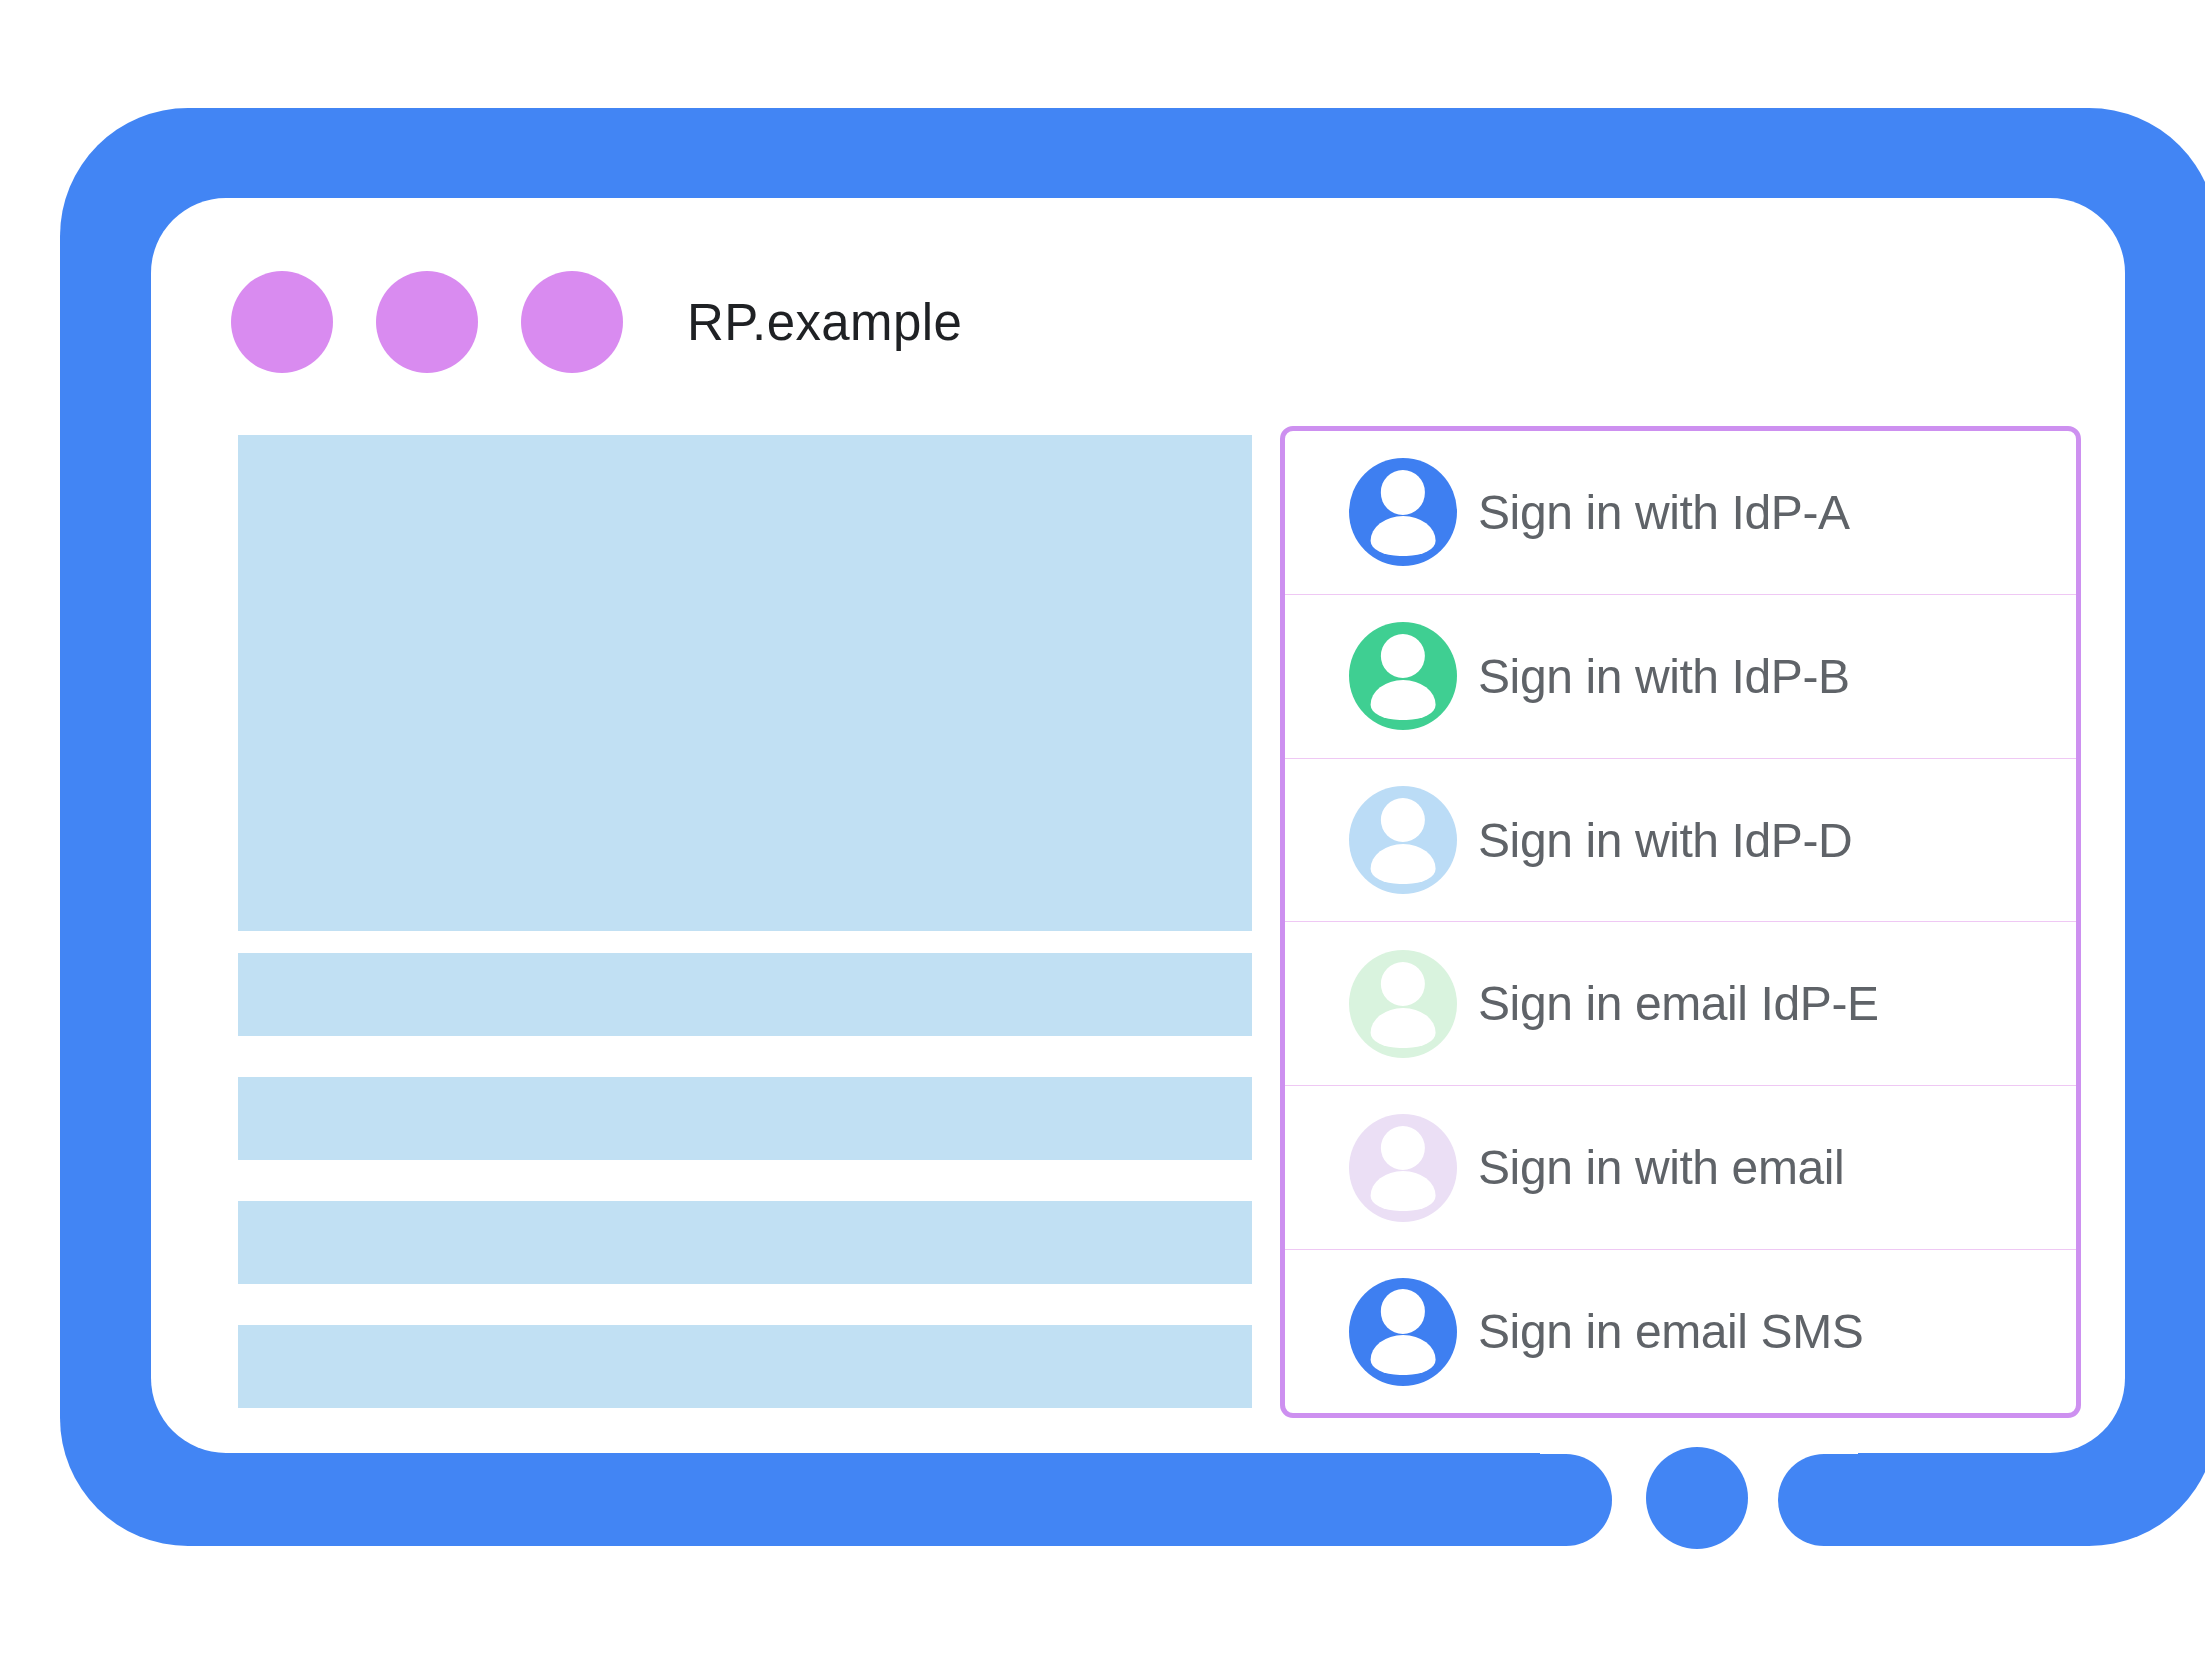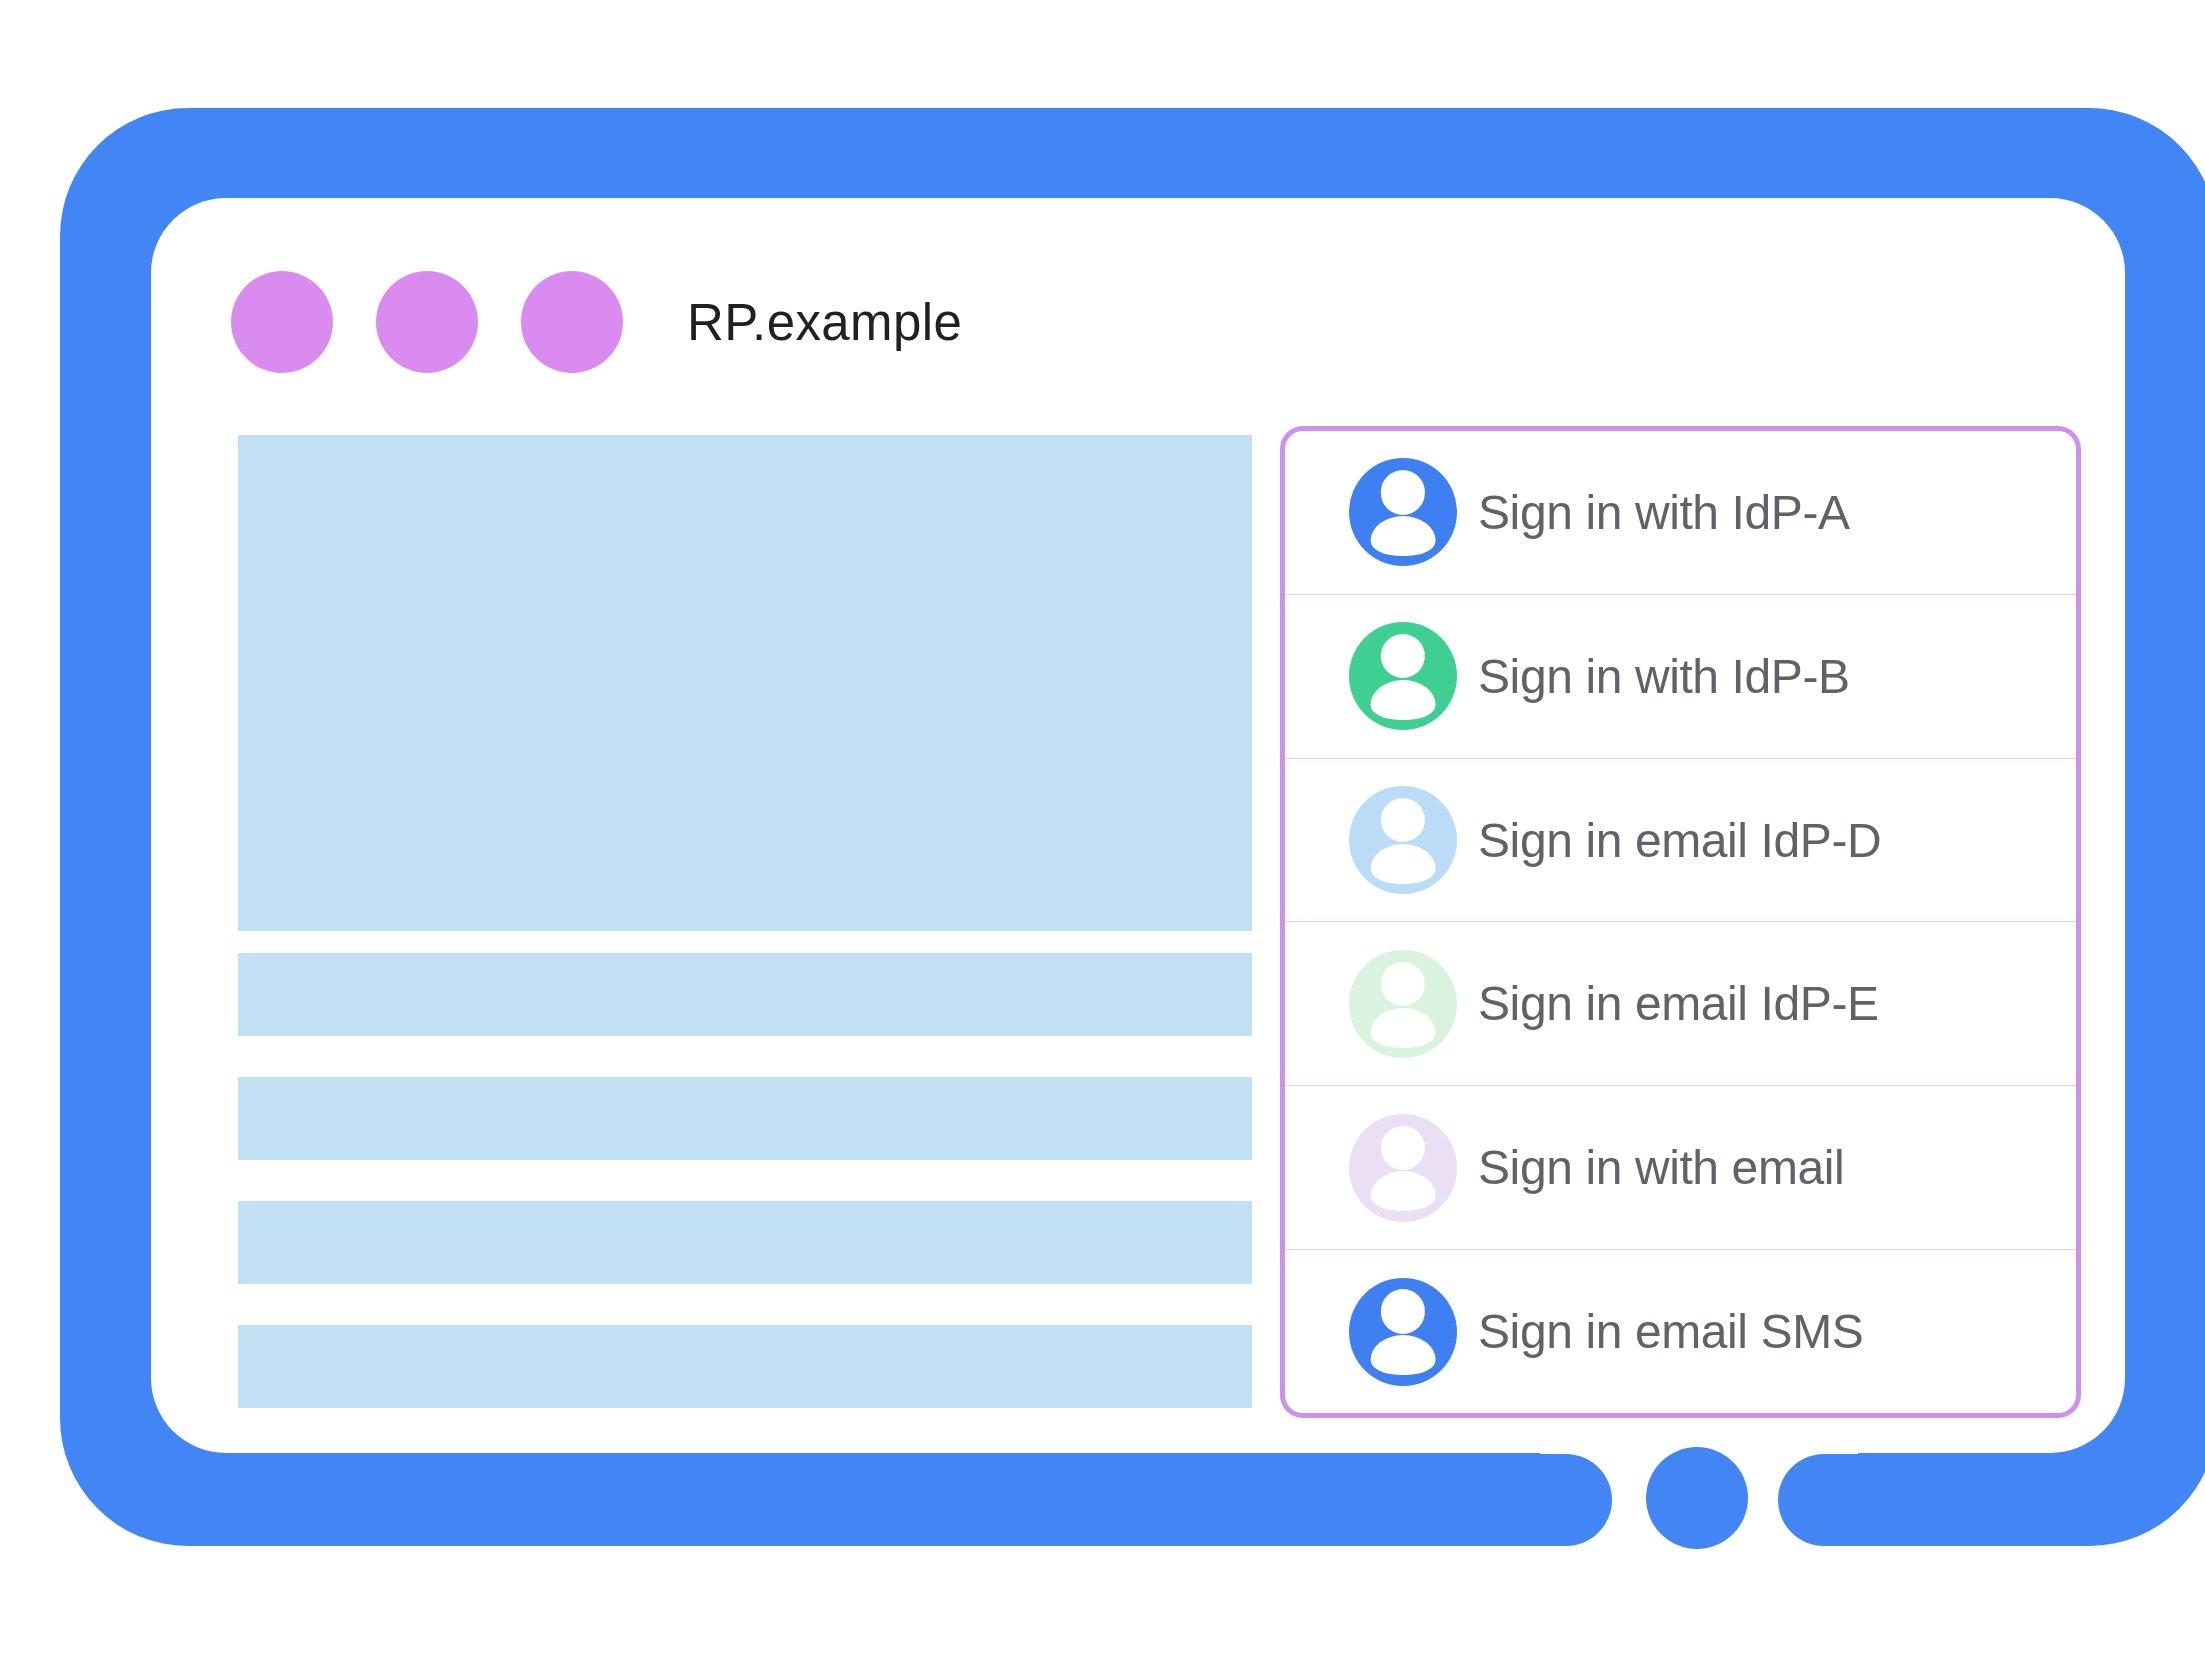--- a/index.html
+++ b/index.html
@@ -54,21 +54,21 @@
   .bars {
     position:absolute; left:198px; top:953px; width:1014px;
     display:flex; flex-direction:column; gap:41px;
   }
   .bar { width:100%; height:83px; background:var(--content_blue); }
 
   
   .signin-panel {
     position:absolute; left:1240px; top:426px; width:801px; height:992px;
     box-sizing:border-box; background:#ffffff;
-    border:5.3px solid var(--panel_border); border-radius:23px;
+    border:5.3px solid var(--panel_border); border-radius:13px;
     display:flex; flex-direction:column; overflow:hidden;
   }
   .signin-row { flex:1; display:flex; align-items:center; padding-left:64px; min-height:0; }
   .signin-row + .signin-row { border-top:1.8px solid var(--divider_pink); }
   .avatar {
     position:relative; width:108px; height:108px; border-radius:50%;
     overflow:hidden; flex:none;
   }
   .avatar .head {
     position:absolute; left:50%; top:11%; width:41%; height:41%;
@@ -128,21 +128,21 @@
     </div>
     <div class="signin-label">Sign in with IdP-B</div>
   </div>
 
 
   <div class="signin-row">
     <div class="avatar" style="background: rgb(187, 220, 246);">
       <div class="head"></div>
       <div class="torso"></div>
     </div>
-    <div class="signin-label">Sign in email IdP-D</div>
+    <div class="signin-label">Sign in with IdP-D</div>
   </div>
 
   <div class="signin-row">
     <div class="avatar" style="background: rgb(217, 243, 222);">
       <div class="head"></div>
       <div class="torso"></div>
     </div>
     <div class="signin-label">Sign in email IdP-E</div>
   </div>
 

